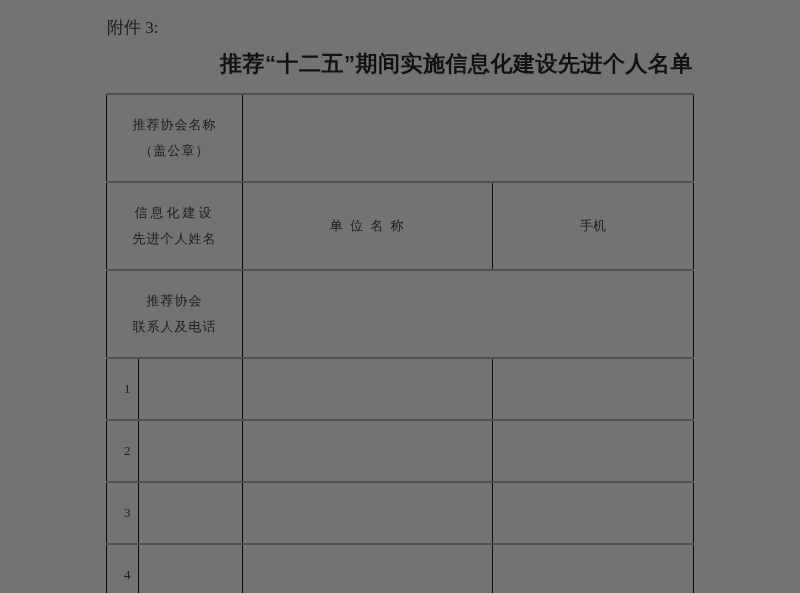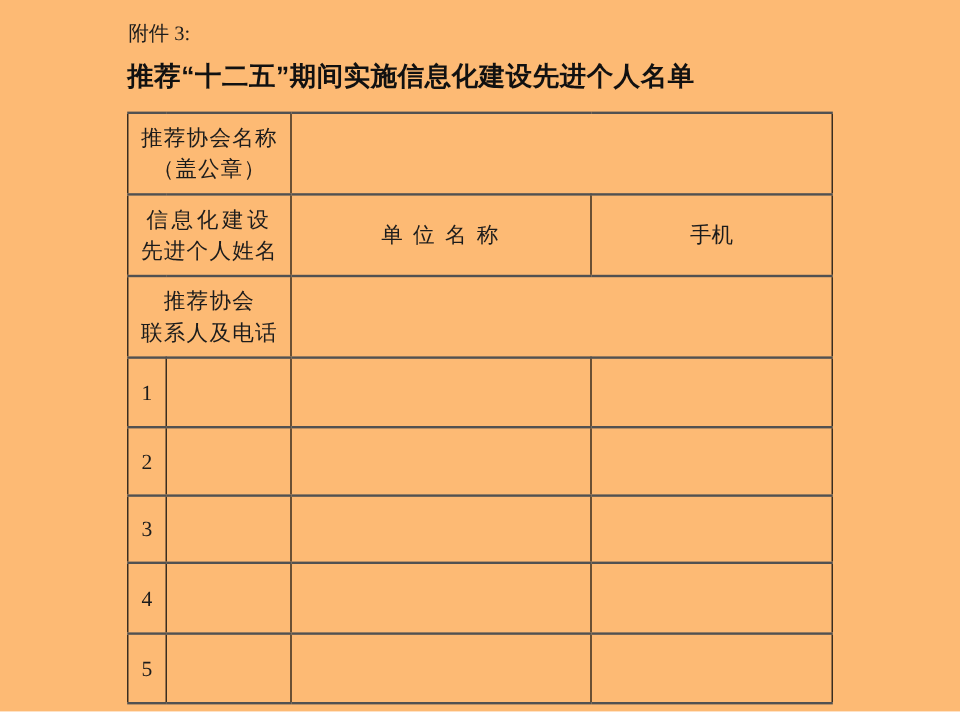--- a/index.html
+++ b/index.html
@@ -6,59 +6,59 @@
   html, body {
     margin: 0; padding: 0;
     width: 800px; height: 593px;
     background: #ffffff;
     font-family: "Liberation Serif", serif;
     color: #1c1c1c;
   }
   .page {
     position: relative;
     width: 800px; height: 593px;
-    background: #fdba74;
+    background: #737373;
     overflow: hidden;
   }
   .attachment-label {
     position: absolute;
     left: 107px; top: 17px;
     font-size: 17px;
     line-height: 22px;
     white-space: pre;
   }
   .doc-title {
     position: absolute;
     left: 106px; top: 50px;
     width: 587px;
     margin: 0;
-    text-align: left;
+    text-align: right;
     font-family: "Liberation Sans", sans-serif;
     font-weight: 700;
     font-size: 22px;
     line-height: 28px;
     letter-spacing: 0.5px;
     color: #111111;
   }
   table.form-table {
     position: absolute;
     left: 106px; top: 93px;
     border-collapse: collapse;
     table-layout: fixed;
     width: 587px;
   }
   table.form-table td {
     border-left: 1px solid #0a0a0a;
     border-right: 1px solid #0a0a0a;
     border-top: 2px solid #515151;
     border-bottom: 2px solid #515151;
-    padding: 7px;
+    padding: 17px;
     vertical-align: middle;
     text-align: center;
-    font-size: 18px;
+    font-size: 13px;
     line-height: 26px;
     overflow: hidden;
   }
   td.hdr-line-black { border-bottom: 2px solid #1f1f1f; }
   .label-cell { letter-spacing: 1px; }
   .label-line-spaced { letter-spacing: 3px; }
   .unit-head-cell { letter-spacing: 2px; }
   .num-cell { font-size: 16px; }
   .value-cell { text-align: left; }
 </style>

